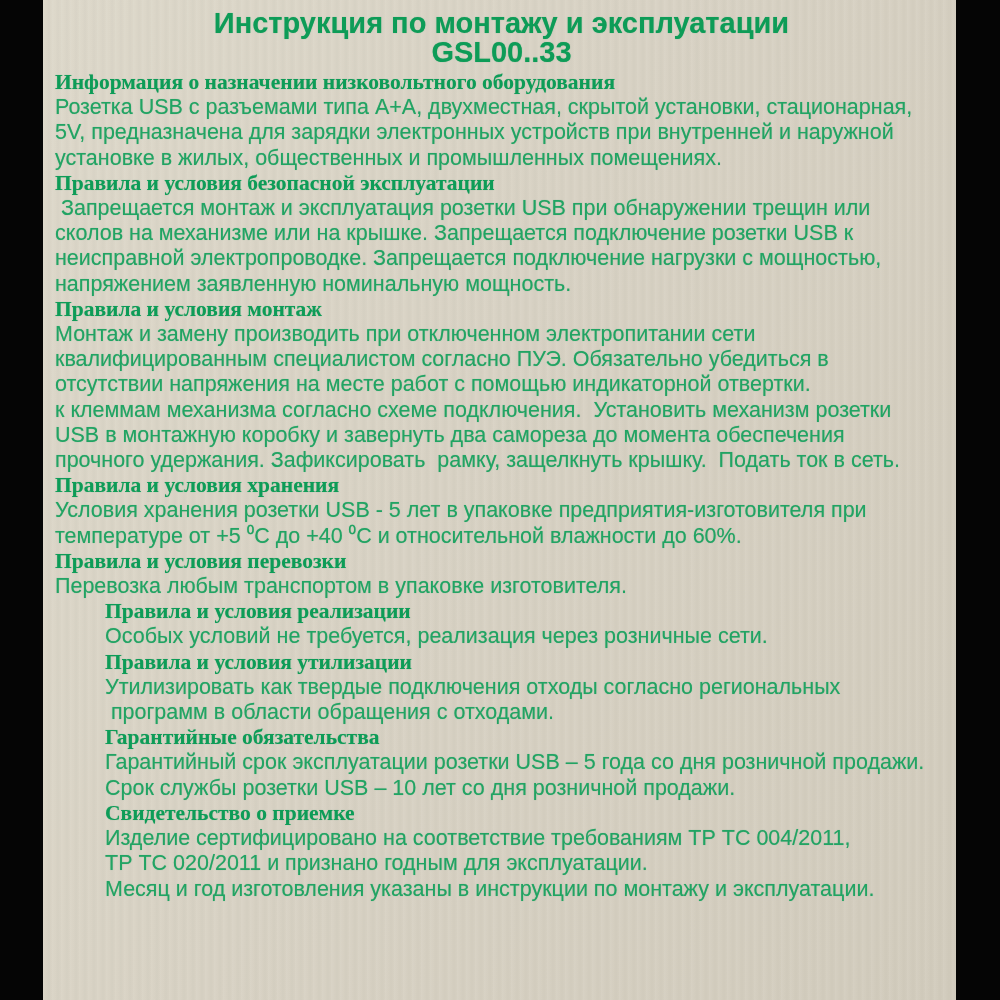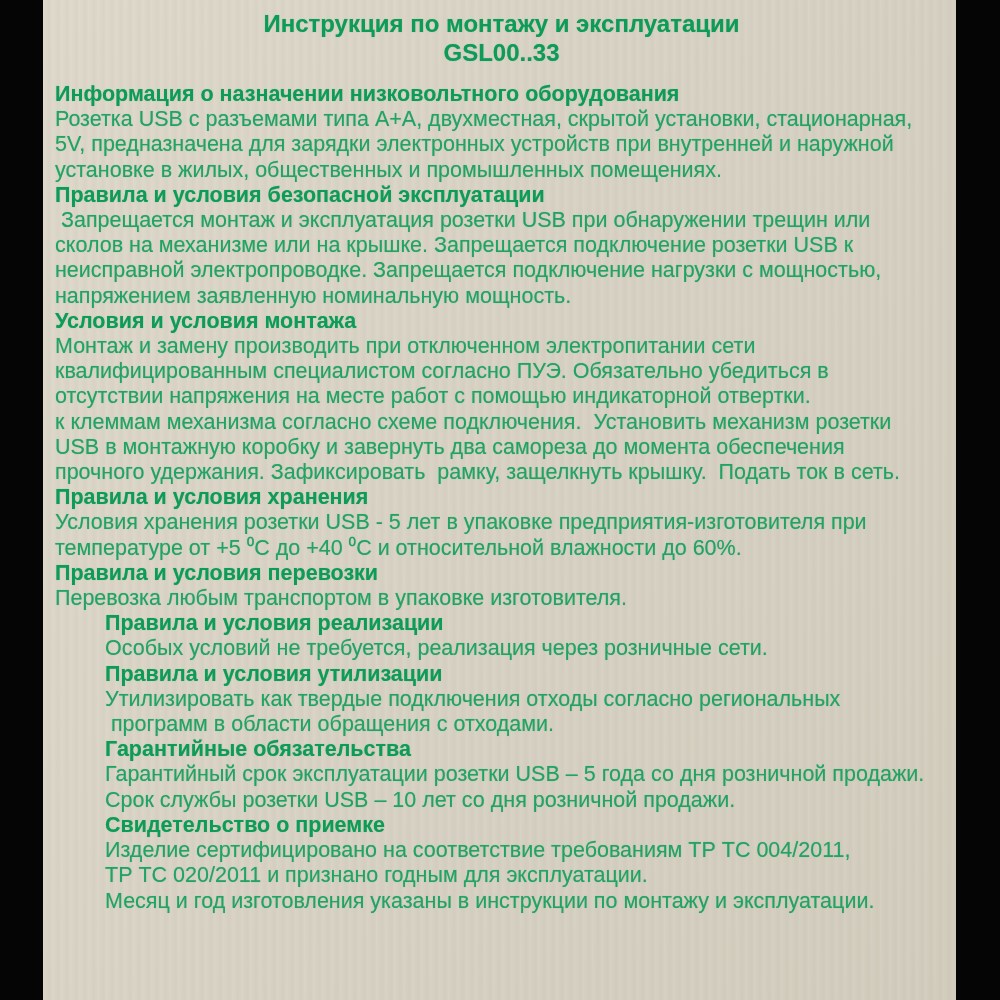--- a/index.html
+++ b/index.html
@@ -28,30 +28,31 @@
       repeating-linear-gradient(90deg,
         rgba(255,255,255,0.05) 0px, rgba(255,255,255,0.0) 3px,
         rgba(0,0,0,0.02) 6px, rgba(255,255,255,0.0) 9px),
       linear-gradient(115deg, #ddd8ca 0%, var(--paper, #d8d2c4) 45%, #d2ccbd 100%);
     box-sizing: border-box;
     padding: 6px 8px 0 12px;
   }
   .title {
     text-align: center;
     font-weight: bold;
-    font-size: 24px;
+    font-size: 29px;
     line-height: 29px;
     color: var(--heading, #0d9c57);
     text-shadow: 0 0 1px rgba(16,140,80,0.45);
     padding-top: 3px;
-    margin-bottom: 15px;
+    margin-bottom: 3px;
   }
   .heading {
     font-weight: bold;
     color: var(--heading, #0d9c57);
+    font-family: Liberation Serif, serif;
   }
   .heading, .line {
     font-size: 21.5px;
     line-height: 25.2px;
     white-space: pre;
     text-shadow: 0 0 1px rgba(20,145,85,0.40);
   }
   .line {
     color: var(--text, #21a463);
   }
@@ -76,21 +77,21 @@
           <div class="line">установке в жилых, общественных и промышленных помещениях.</div>
         </div>
         <div class="section">
           <div class="heading">Правила и условия безопасной эксплуатации</div>
           <div class="line"> Запрещается монтаж и эксплуатация розетки USB при обнаружении трещин или</div>
           <div class="line">сколов на механизме или на крышке. Запрещается подключение розетки USB к</div>
           <div class="line">неисправной электропроводке. Запрещается подключение нагрузки с мощностью,</div>
           <div class="line">напряжением заявленную номинальную мощность.</div>
         </div>
         <div class="section">
-          <div class="heading">Условия и условия монтажа</div>
+          <div class="heading">Правила и условия монтаж</div>
           <div class="line">Монтаж и замену производить при отключенном электропитании сети</div>
           <div class="line">квалифицированным специалистом согласно ПУЭ. Обязательно убедиться в</div>
           <div class="line">отсутствии напряжения на месте работ с помощью индикаторной отвертки.</div>
           <div class="line">к клеммам механизма согласно схеме подключения.  Установить механизм розетки</div>
           <div class="line">USB в монтажную коробку и завернуть два самореза до момента обеспечения</div>
           <div class="line">прочного удержания. Зафиксировать  рамку, защелкнуть крышку.  Подать ток в сеть.</div>
         </div>
         <div class="section">
           <div class="heading">Правила и условия хранения</div>
           <div class="line">Условия хранения розетки USB - 5 лет в упаковке предприятия-изготовителя при</div>

